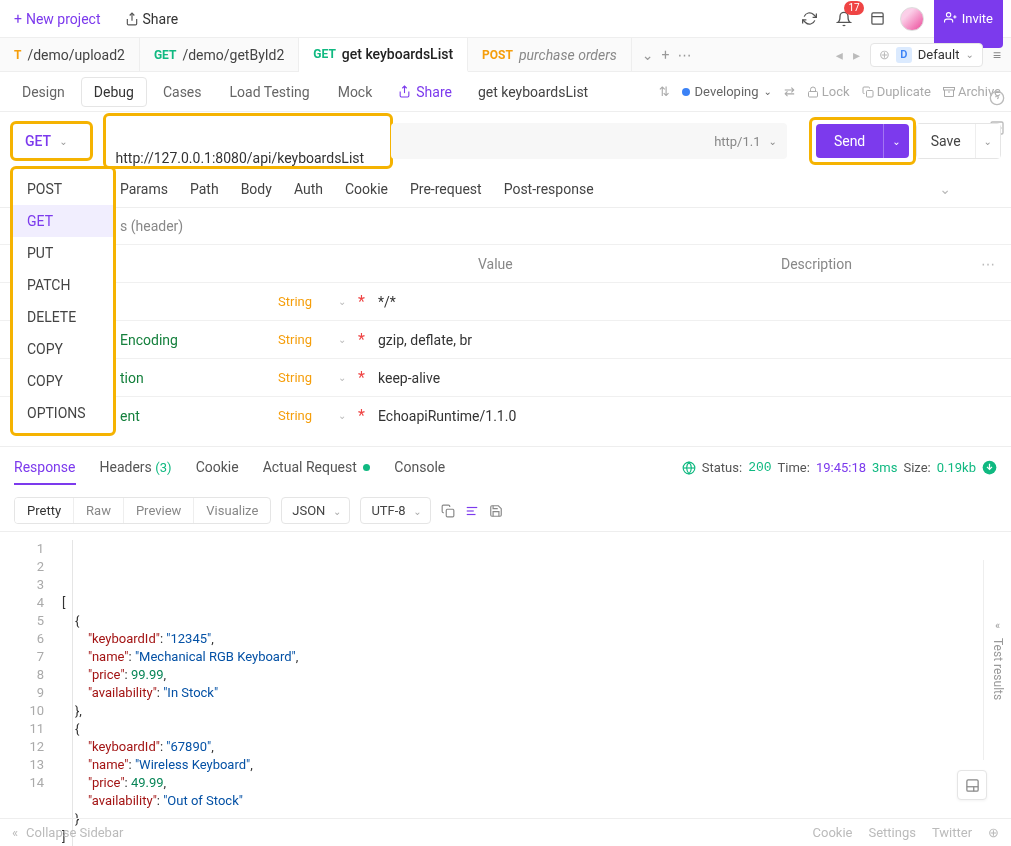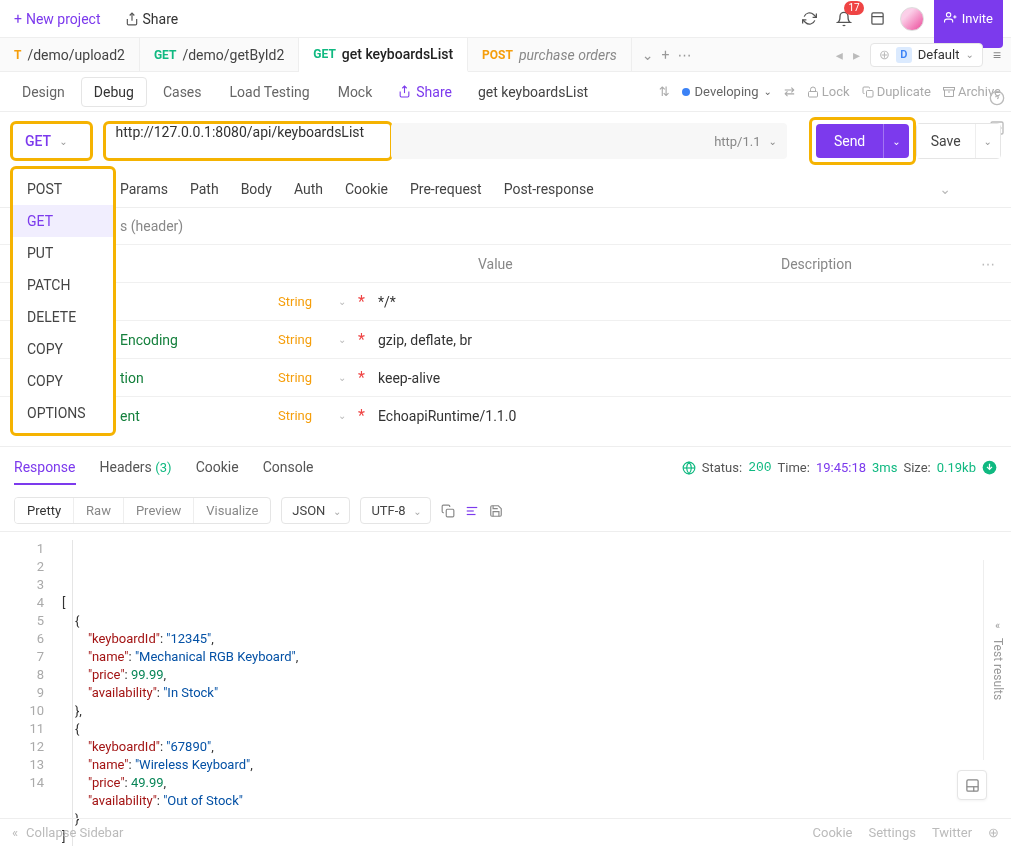--- a/index.html
+++ b/index.html
@@ -42,21 +42,21 @@
 .dot-blue { width: 8px; height: 8px; border-radius: 50%; background: #3b82f6; }
 .rt-icon { color: #aaa; cursor: pointer; display: flex; align-items: center; gap: 3px; }
 
 
 .right-col { position: absolute; right: 0; top: 76px; width: 28px; display: flex; flex-direction: column; gap: 14px; align-items: center; padding-top: 14px; color: #bbb; }
 
 
 .url-row { height: 58px; display: flex; align-items: center; padding: 0 10px; gap: 0; position: relative; }
 .method-select { border: 3px solid #f5b301; border-radius: 6px; padding: 8px 22px 8px 12px; color: #7c3aed; font-weight: 500; display: flex; align-items: center; gap: 8px; cursor: pointer; background: #fff; position: relative; height: 40px; }
 .method-select .chev { color: #999; font-size: 10px; }
-.url-input-wrap { border: 3px solid #f5b301; border-radius: 6px; height: 40px; display: flex; align-items: flex-start; margin-left: 10px; flex: none; width: 290px; padding: 0 10px; background: #fff; }
+.url-input-wrap { border: 3px solid #f5b301; border-radius: 6px; height: 56px; display: flex; align-items: flex-end; margin-left: 10px; flex: none; width: 290px; padding: 0 10px; background: #fff; }
 .url-input { border: none; outline: none; width: 100%; font-size: 14px; color: #333; }
 .url-rest { flex: 1; background: #f7f7f7; height: 36px; border-radius: 4px; margin-left: -2px; display: flex; align-items: center; justify-content: flex-end; padding: 0 10px; gap: 8px; color: #888; font-size: 13px; }
 .send-wrap { border: 3px solid #f5b301; border-radius: 6px; padding: 4px; margin-left: 22px; display: flex; align-items: stretch; height: 48px; }
 .send-btn { background: #7c3aed; color: #fff; border: none; border-radius: 4px 0 0 4px; padding: 0 18px; font-size: 14px; cursor: pointer; }
 .send-drop { background: #7c3aed; color: #fff; border: none; border-left: 1px solid rgba(255,255,255,0.3); border-radius: 0 4px 4px 0; padding: 0 8px; cursor: pointer; font-size: 10px; }
 .save-group { display: flex; border: 1px solid #e5e5e5; border-radius: 4px; height: 36px; }
 .save-btn { border: none; background: #fff; padding: 0 14px; height: 100%; cursor: pointer; color: #444; font-size: 14px; }
 .save-drop { border: none; background: #fff; border-left: 1px solid #eee; padding: 0 8px; height: 100%; cursor: pointer; color: #999; font-size: 10px; }
 
 
@@ -374,20 +374,24 @@
   </div>
 </div>
 
 <div class="response-bar">
   <div class="resp-tab active">Response</div>
   <div class="resp-tab">
     <span>Headers</span>
     <span class="sub">(3)</span>
   </div>
   <div class="resp-tab">Cookie</div>
+  <div class="resp-tab">
+    <span>Actual Request</span>
+    <span class="actual-dot"></span>
+  </div>
   <div class="resp-tab">Console</div>
   <div class="resp-right">
     <svg class="globe" width="14" height="14" viewBox="0 0 24 24" fill="none" stroke="#10b981" stroke-width="2">
         <circle cx="12" cy="12" r="10"></circle>
         <line x1="2" y1="12" x2="22" y2="12"></line>
         <path d="M12 2a15.3 15.3 0 0 1 4 10 15.3 15.3 0 0 1-4 10 15.3 15.3 0 0 1-4-10 15.3 15.3 0 0 1 4-10z"></path>
       </svg>
     <span>Status:</span>
     <span class="code200">200</span>
     <span>Time:</span>

